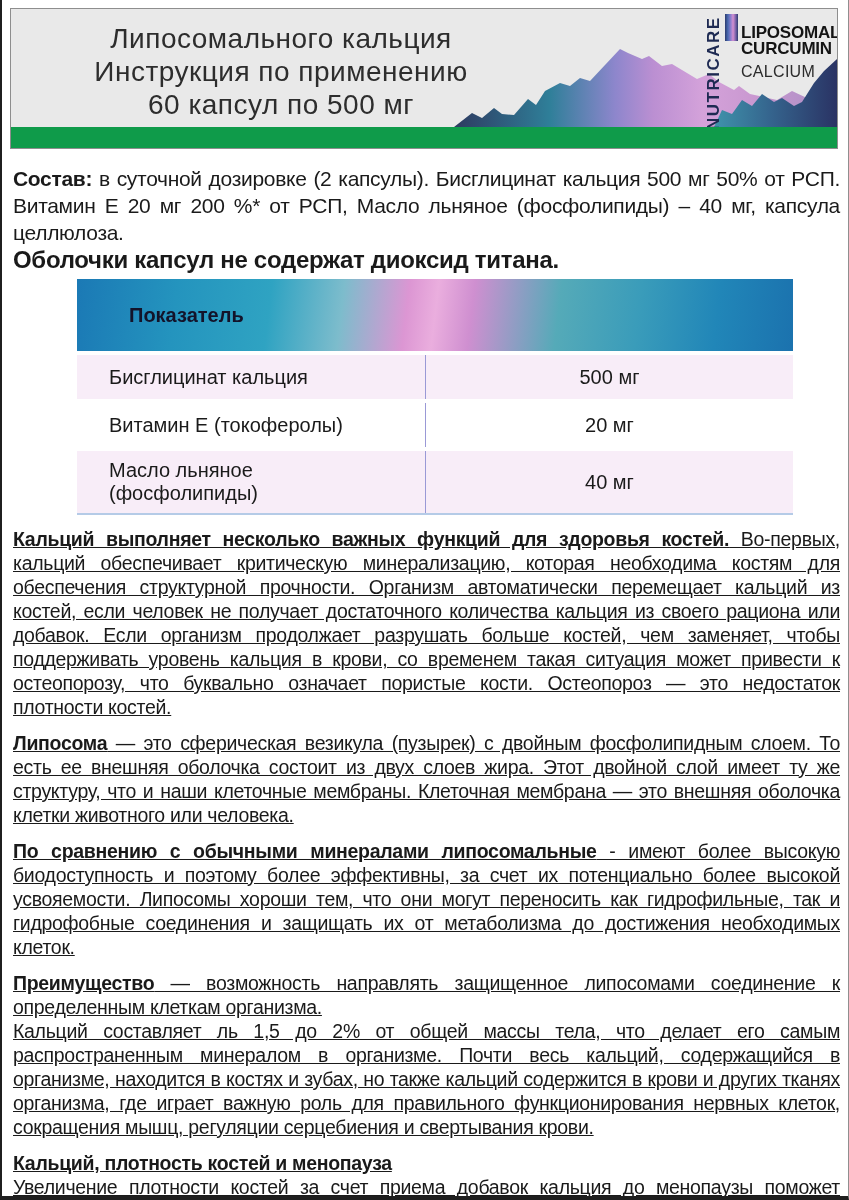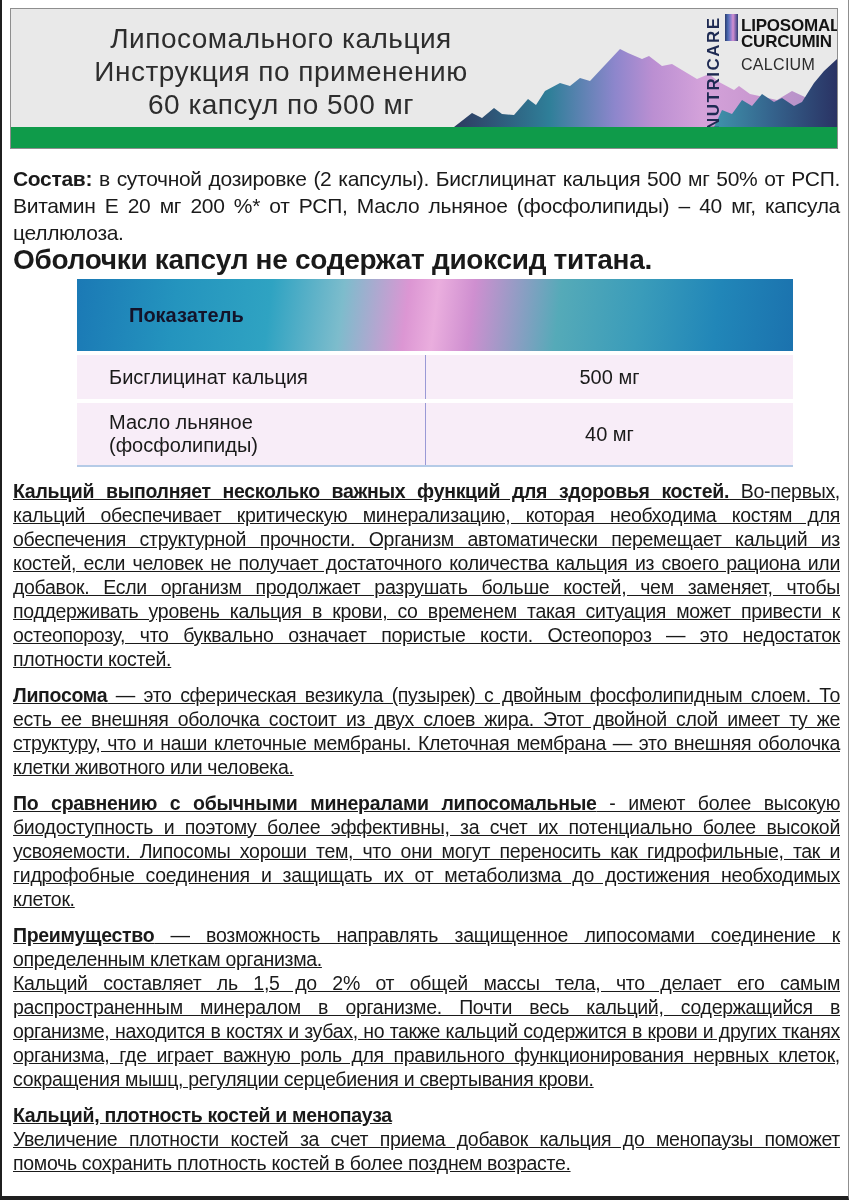--- a/index.html
+++ b/index.html
@@ -27,27 +27,27 @@
   .nutricare {
     position:absolute; right:113px; top:3px; height:118px;
     writing-mode:vertical-rl; transform:rotate(180deg);
     font-size:17px; font-weight:700; letter-spacing:1.5px;
     color:var(--navy); text-align:left;
   }
   .grad-bar {
     position:absolute; right:99px; top:5px; width:13px; height:27px;
     background:linear-gradient(90deg,#2c3a6e 0%,#4a6ab0 22%,#8f7fd0 45%,#d48fd0 62%,#7a62aa 82%,#2c3a6e 100%);
   }
-  .brand-text { position:absolute; right:6px; top:9px; width:90px; }
+  .brand-text { position:absolute; right:6px; top:16px; width:90px; }
   .brand-line { font-size:17px; font-weight:700; line-height:16px; letter-spacing:-.2px; color:#141414; }
   .brand-sub { font-size:16px; font-weight:400; margin-top:6px; color:#2b2b2b; letter-spacing:.3px; }
   
   .content { position:absolute; left:0; top:151px; width:849px; padding:14px 11px 0 11px; box-sizing:border-box; }
   .sostav { margin:0; font-size:21px; line-height:27px; text-align:justify; letter-spacing:-.3px; }
-  .note { margin:0 0 6px 0; font-size:28px; line-height:27px; font-weight:700; letter-spacing:-.3px; }
+  .note { margin:0 0 6px 0; font-size:24px; line-height:27px; font-weight:700; letter-spacing:-.3px; }
   
   .ntable { margin:6px 0 0 64px; width:716px; font-size:20px; }
   .thead {
     display:flex; align-items:center; height:72px; font-weight:700; color:#13132a;
     background:linear-gradient(97deg,
       var(--table_blue) 0%, #2494be 14%, var(--table_teal) 27%, #7dbccc 37%,
       var(--table_pink) 46%, #eaaede 50%, #cf8fd0 55%, #55aab8 67%,
       #3a9cba 78%, #2186b8 89%, #1b72ae 100%);
     padding-left:20px;
   }
@@ -119,20 +119,24 @@
     <p class="note">Оболочки капсул не содержат диоксид титана.</p>
 
     <div class="ntable">
       <div class="thead">
         <div class="th1">Показатель</div>
       </div>
       <div class="trow r1">
         <div class="tname">Бисглицинат кальция</div>
         <div class="tval">500 мг</div>
       </div>
+      <div class="trow r2 white">
+        <div class="tname">Витамин Е (токоферолы)</div>
+        <div class="tval">20 мг</div>
+      </div>
       <div class="trow r3 tbottom">
         <div class="tname">Масло льняное
 (фосфолипиды)</div>
         <div class="tval">40 мг</div>
       </div>
     </div>
 
     <p class="para"><b>Кальций выполняет несколько важных функций для здоровья костей.</b><span> Во-первых, кальций обеспечивает критическую минерализацию, которая необходима костям для обеспечения структурной прочности. Организм автоматически перемещает кальций из костей, если человек не получает достаточного количества кальция из своего рациона или добавок. Если организм продолжает разрушать больше костей, чем заменяет, чтобы поддерживать уровень кальция в крови, со временем такая ситуация может привести к остеопорозу, что буквально означает пористые кости. Остеопороз — это недостаток плотности костей.</span></p>
 
     <p class="para"><b>Липосома</b><span> — это сферическая везикула (пузырек) с двойным фосфолипидным слоем. То есть ее внешняя оболочка состоит из двух слоев жира. Этот двойной слой имеет ту же структуру, что и наши клеточные мембраны. Клеточная мембрана — это внешняя оболочка клетки животного или человека.</span></p>

